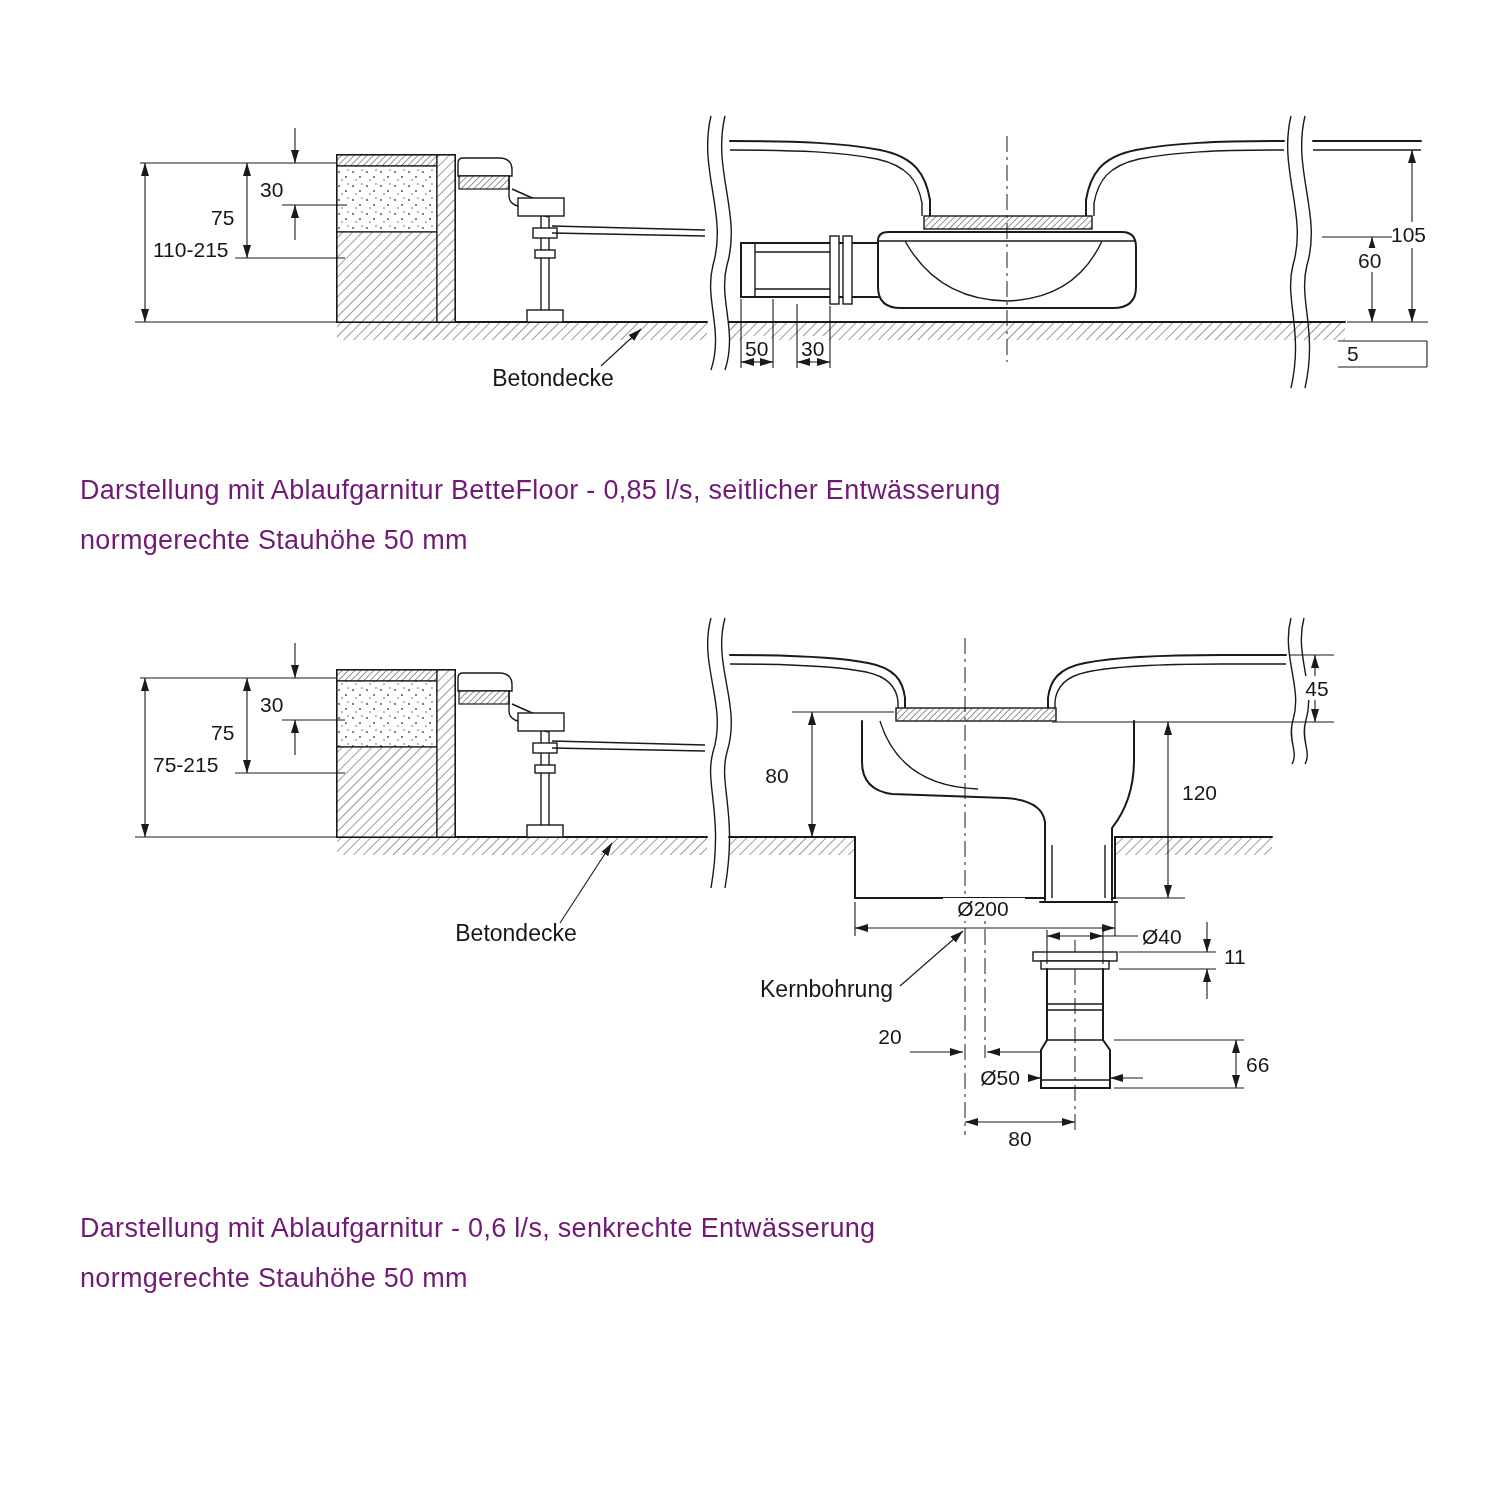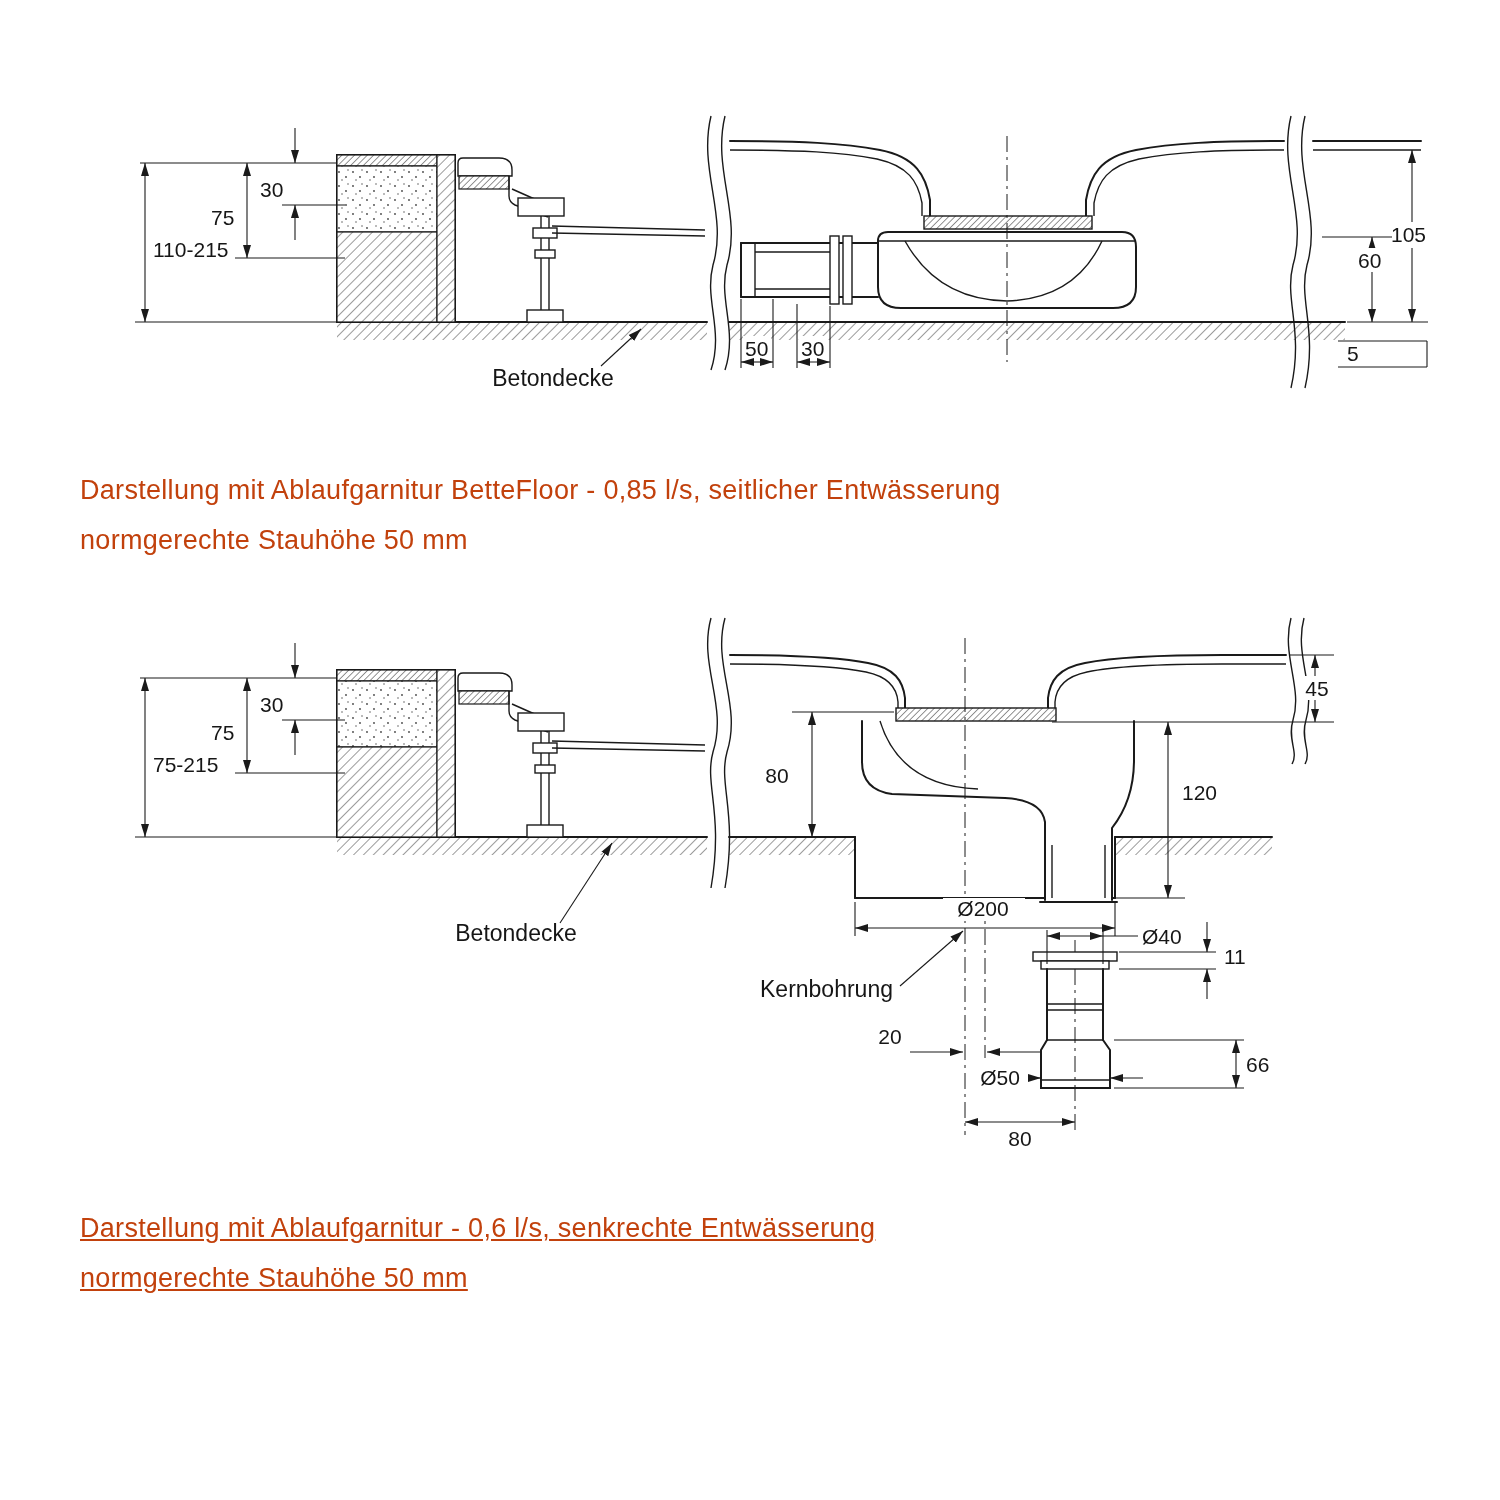--- a/index.html
+++ b/index.html
@@ -1,24 +1,24 @@
 <!DOCTYPE html>
 <html><head>
 <meta charset="utf-8">
 <style>
   html,body{margin:0;padding:0;background:#ffffff;}
   .page{position:relative;width:1500px;height:1500px;background:#fff;overflow:hidden;
         font-family:"Liberation Sans",sans-serif;color:#1b1b1b;}
   svg{position:absolute;left:0;display:block;}
   #svg1{top:0;}
   #svg2{top:600px;}
-  .caption{position:absolute;left:80px;font-size:27px;line-height:50px;color:#c2410c;
+  .caption{position:absolute;left:80px;font-size:27px;line-height:50px;color:#701a75;
            letter-spacing:.3px;}
   #cap1{top:465px;}
-  #cap2{top:1203px;text-decoration:underline;}
+  #cap2{top:1203px;}
   
   .ol{stroke:#1a1a1a;stroke-width:2;fill:none;stroke-linecap:round;}
   .o1{stroke:#1a1a1a;stroke-width:1.4;fill:none;}
   .dim{stroke:#1a1a1a;stroke-width:1.1;fill:none;}
   .cl{stroke:#1a1a1a;stroke-width:1;fill:none;stroke-dasharray:16 5 3 5;}
   .wf{fill:#ffffff;stroke:#1a1a1a;stroke-width:2;}
   .wf1{fill:#ffffff;stroke:#1a1a1a;stroke-width:1.4;}
   text.d{font-family:"Liberation Sans",sans-serif;font-size:21px;fill:#161616;}
   text.lbl{font-family:"Liberation Sans",sans-serif;font-size:23px;fill:#161616;}
   .wbg{fill:#ffffff;stroke:none;}

